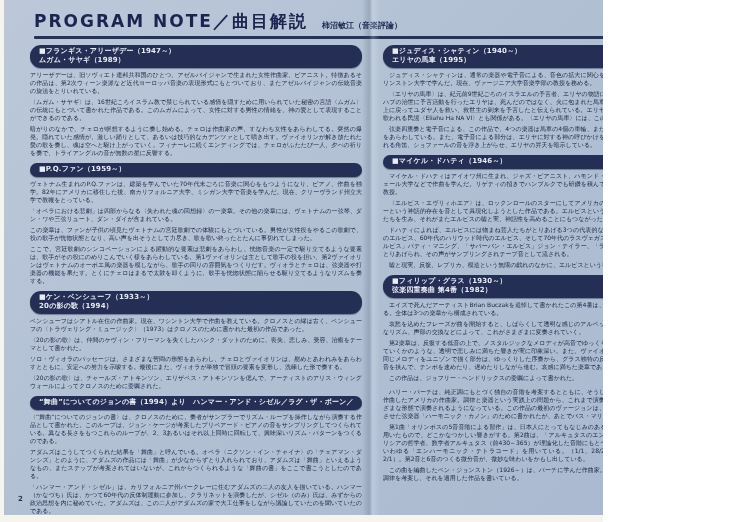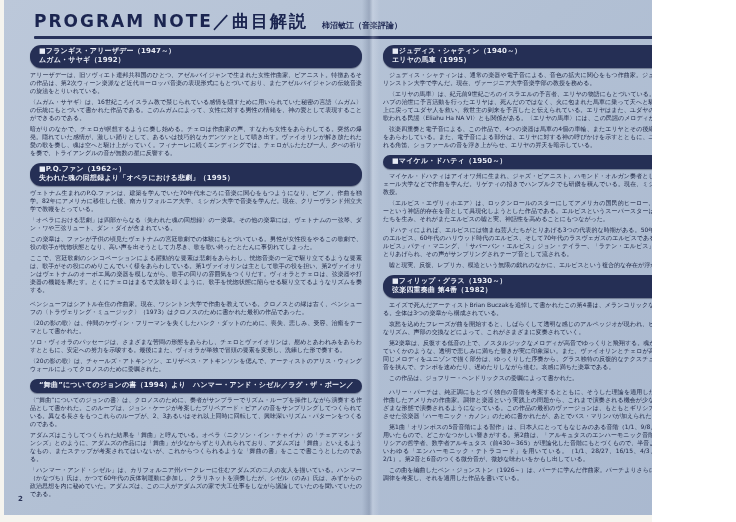--- a/index.html
+++ b/index.html
@@ -1,21 +1,21 @@
 <!DOCTYPE html>
 <html lang="ja"><head>
 <meta charset="utf-8">
 <style>
   html,body{margin:0;padding:0;}
   body{
     background:#ffffff;
     font-family:"DejaVu Sans","Liberation Sans",sans-serif;
     width:736px;height:522px;
   }
-  .scan{position:relative;width:652px;height:522px;background:#f5f4ef;overflow:hidden;}
+  .scan{position:relative;width:603px;height:522px;background:#f5f4ef;overflow:hidden;}
   .sheet{
     position:absolute;left:4px;top:0;width:730px;height:515px;
     background:linear-gradient(135deg,#bcc8da 0%,#b2c0d4 45%,#a9b8cf 100%);
     overflow:hidden;
   }
   .fold{
     position:absolute;left:358px;top:0;width:18px;height:100%;
     background:linear-gradient(90deg,rgba(60,75,105,0) 0%,rgba(60,75,105,0.22) 40%,rgba(235,240,248,0.25) 60%,rgba(60,75,105,0) 100%);
     pointer-events:none;
   }
@@ -65,39 +65,42 @@
       <div class="hdr-rule"></div>
     </div>
 
     <div class="spread">
 
       <div class="col">
 
         <section class="note">
           <div class="bar">
             <div>■フランギス・アリーザデー（1947～）</div>
-            <div>ムガム・サヤギ（1992）</div>
+            <div>ムガム・サヤギ（1989）</div>
           </div>
           <p>アリーザデーは、旧ソヴィエト連邦共和国のひとつ、アゼルバイジャンで生まれた女性作曲家、ピアニスト。特徴あるその作品は、第2次ウィーン楽派など近代ヨーロッパ音楽の表現形式にもとづいており、またアゼルバイジャンの伝統音楽の旋法をとりいれている。</p>
           <p>〈ムガム・サヤギ〉は、16世紀ころイスラム教で禁じられている感情を隠すために用いられていた秘密の言語〈ムガム〉の伝統にもとづいて書かれた作品である。このムガムによって、女性に対する男性の情緒を、神の愛として表現することができるのである。</p>
           <p>暗がりのなかで、チェロが瞑想するように奏し始める。チェロは作曲家の声、すなわち女性をあらわしてる。突然の爆発。隠れていた感情が、激しい踊りとして、あるいは技巧的なカデンツァとして噴き出す。ヴァイオリンが解き放たれた愛の歌を奏し、魂は空へと駆け上がっていく。フィナーレに続くエンディングでは、チェロがふたたび一人、夕べの祈りを奏で、トライアングルの音が無数の星に反響する。</p>
         </section>
 
         <section class="note">
           <div class="bar">
-            <div>■P.Q.ファン（1962～）</div>
-            <div>失われた魂の回想録より「オペラにおける悲劇」（1995）</div>
+            <div>■P.Q.ファン（1959～）</div>
           </div>
           <p>ヴェトナム生まれのP.Q.ファンは、建築を学んでいた70年代末ごろに音楽に関心をもつようになり、ピアノ、作曲を独学。82年にアメリカに移住した後、南カリフォルニア大学、ミシガン大学で音楽を学んだ。現在、クリーヴランド州立大学で教鞭をとっている。</p>
           <p>「オペラにおける悲劇」は四部からなる〈失われた魂の回想録〉の一楽章。その他の楽章には、ヴェトナムの一弦琴、ダン・ワや三弦リュート、ダン・ダイが含まれている。</p>
           <p>この楽章は、ファンが子供の頃見たヴェトナムの宮廷歌劇での体験にもとづいている。男性が女性役をやるこの歌劇で、役の歌手が恍惚状態となり、高い声を出そうとして力尽き、歌を歌い終ったとたんに事切れてしまった。</p>
           <p>ここで、宮廷歌劇のシンコペーションによる躍動的な要素は悲劇をあらわし、恍惚音楽の一定で駆り立てるような要素は、歌手がその役にのめりこんでいく様をあらわしている。第1ヴァイオリンは主として歌手の役を担い、第2ヴァイオリンはヴェトナムのオーボエ風の楽器を模しながら、歌手の回りの雰囲気をつくりだす。ヴィオラとチェロは、弦楽器や打楽器の機能を果たす。とくにチェロはまるで太鼓を叩くように、歌手を恍惚状態に陥らせる駆り立てるようなリズムを奏する。</p>
         </section>
 
         <section class="note">
+          <div class="bar">
+            <div>■ケン・ベンシューフ（1933～）</div>
+            <div>20の影の歌（1994）</div>
+          </div>
           <p>ベンシューフはシアトル在住の作曲家。現在、ワシントン大学で作曲を教えている。クロノスとの縁は古く、ベンシューフの〈トラヴェリング・ミュージック〉（1973）はクロノスのために書かれた最初の作品であった。</p>
           <p>〈20の影の歌〉は、仲間のケヴィン・フリーマンを失くしたハンク・ダットのために、喪失、悲しみ、受容、治癒をテーマとして書かれた。</p>
           <p>ソロ・ヴィオラのパッセージは、さまざまな苦悶の形態をあらわし、チェロとヴァイオリンは、慰めとあわれみをあらわすとともに、安定への努力を示唆する。最後にまた、ヴィオラが単独で冒頭の要素を変形し、洗練した形で奏する。</p>
           <p>〈20の影の歌〉は、チャールズ・アトキンソン、エリザベス・アトキンソンを偲んで、アーティストのアリス・ウィングウォールによってクロノスのために委嘱された。</p>
         </section>
 
         <section class="note">
           <div class="bar">
             <div>“舞曲”についてのジョンの書（1994）より　ハンマー・アンド・シゼル／ラグ・ザ・ボーン／セレナード</div>
           </div>
@@ -116,21 +119,21 @@
             <div>■ジュディス・シャティン（1940～）</div>
             <div>エリヤの馬車（1995）</div>
           </div>
           <p>ジュディス・シャティンは、通常の楽器や電子音による、音色の拡大に関心をもつ作曲家。ジュリアード音楽院やプリンストン大学で学んだ。現在、ヴァージニア大学音楽学部の教授を務める。</p>
           <p>〈エリヤの馬車〉は、紀元前9世紀ごろのイスラエルの予言者、エリヤの物語にもとづいている。イスラエルの王、アハブの治世に予言活動を行ったエリヤは、死んだのではなく、火に包まれた馬車に乗って天へと駆け上がり、のちに地上に戻ってユダヤ人を救い、救世主の到来を予言したと伝えられている。エリヤはまた、ユダヤの安息日の終り近くに歌われる民謡〈Eliahu Ha NA VI〉とも関係がある。〈エリヤの馬車〉には、この民謡のメロディが使われている。</p>
           <p>弦楽四重奏と電子音による、この作品で、4つの楽器は馬車の4個の車輪、またエリヤとその後継者エリシャとの対話をあらわしている。また、電子音による部分は、エリヤに対する神の呼びかけを示すとともに、ユダヤ教の儀式で使われる角笛、ショファールの音を浮き上がらせ、エリヤの昇天を暗示している。</p>
         </section>
 
         <section class="note">
           <div class="bar">
-            <div>■マイケル・ドハティ（1950～）</div>
+            <div>■マイケル・ドハティ（1946～）</div>
           </div>
           <p>マイケル・ドハティはアイオワ州に生まれ、ジャズ・ピアニスト、ハモンド・オルガン奏者として活躍したのち、イェール大学などで作曲を学んだ。リゲティの招きでハンブルクでも研鑽を積んでいる。現在、ミシガン大学の作曲の准教授。</p>
           <p>〈エルビス・エヴリィホエア〉は、ロックンロールのスターにしてアメリカの国民的ヒーロー、エルビス・プレスリーという神話的存在を音として具現化しようとした作品である。エルビスというスーパースターは、多くの物まね芸人たちを生み、それがまたエルビスの嘘と実、神話性を高めることにもつながった。</p>
           <p>ドハティによれば、エルビスには物まね芸人たちがとりあげる3つの代表的な時期がある。50年代のメンフィス時代のエルビス、60年代のハリウッド時代のエルビス、そして70年代のラスヴェガスのエルビスである。ここでは、「女エルビス」パティ・マニング、「サバーバン・エルビス」ジョン・テイラー、「ラテン・エルビス」ラリー・カバレロがとりあげられ、その声がサンプリングされテープ音として流される。</p>
           <p>嘘と現実、反復、レプリカ、模造という無限の戯れのなかに、エルビスという複合的な存在が浮かび上がってくる。</p>
         </section>
 
         <section class="note">
           <div class="bar">
             <div>■フィリップ・グラス（1930～）</div>

